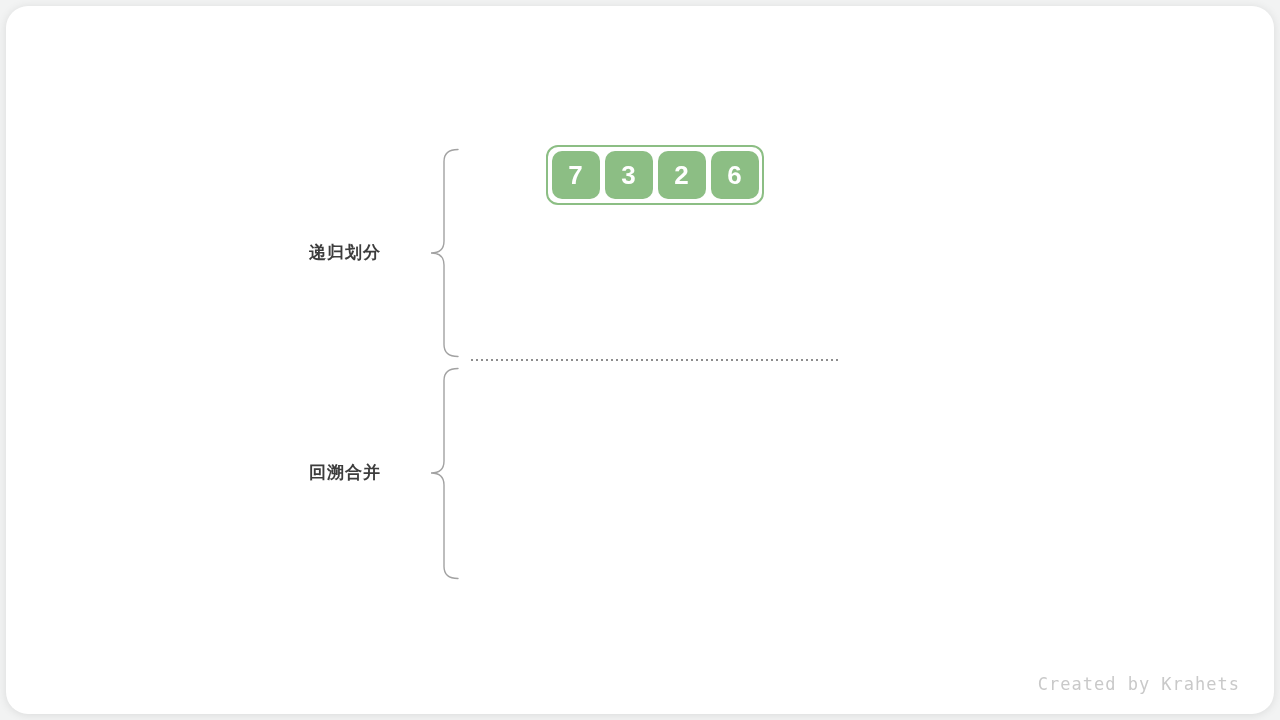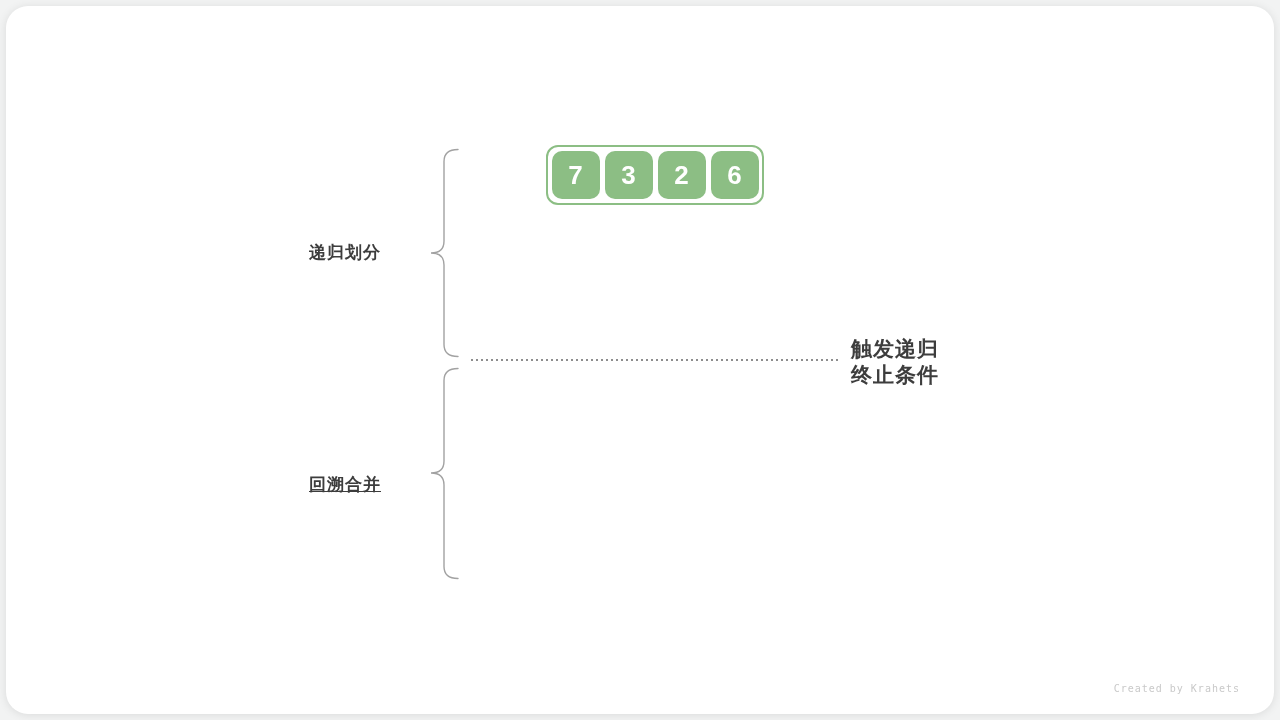--- a/index.html
+++ b/index.html
@@ -47,21 +47,21 @@
     position: absolute;
     left: 303px;
     width: 110px;
     font-size: 17px;
     font-weight: bold;
     color: #3d3d3d;
     letter-spacing: 1px;
     white-space: nowrap;
   }
   .phase-label.top { top: 235px; }
-  .phase-label.bottom { top: 467px; text-decoration: underline; }
+  .phase-label.bottom { top: 455px; }
   
   .brace-svg { position: absolute; overflow: visible; }
   .brace-svg path {
     fill: none;
     stroke: #a2a2a2;
     stroke-width: 1.4;
     stroke-linecap: round;
   }
   #brace-top { left: 422px; top: 142px; }
   #brace-bottom { left: 422px; top: 361px; }
@@ -82,21 +82,21 @@
     color: #3d3d3d;
     line-height: 26px;
     letter-spacing: 1px;
     white-space: nowrap;
   }
   
   .watermark {
     position: absolute;
     right: 34px; bottom: 20px;
     font-family: "DejaVu Sans Mono", monospace;
-    font-size: 10px;
+    font-size: 17px;
     color: #c9c9c9;
     letter-spacing: 1px;
   }
 </style>
 </head>
 <body>
 
 <div class="card">
 
   <div class="array-container">
@@ -114,20 +114,16 @@
              Q 16,105 16,117 L 16,196.5 Q 16,208.5 30,208.5"></path>
   </svg>
 
   <svg id="brace-bottom" class="brace-svg" width="34" height="213" viewBox="0 0 34 213">
     <path d="M 30,1.5 Q 16,1.5 16,13.5 L 16,94 Q 16,106 3,106
              Q 16,106 16,118 L 16,199.5 Q 16,211.5 30,211.5"></path>
   </svg>
 
   <div class="dotted-line"></div>
 
-  <div class="annotation">
-    <div>触发递归</div>
-    <div>终止条件</div>
-  </div>
 
   <div class="watermark">Created by Krahets</div>
 
 </div>
 
 </body></html>

